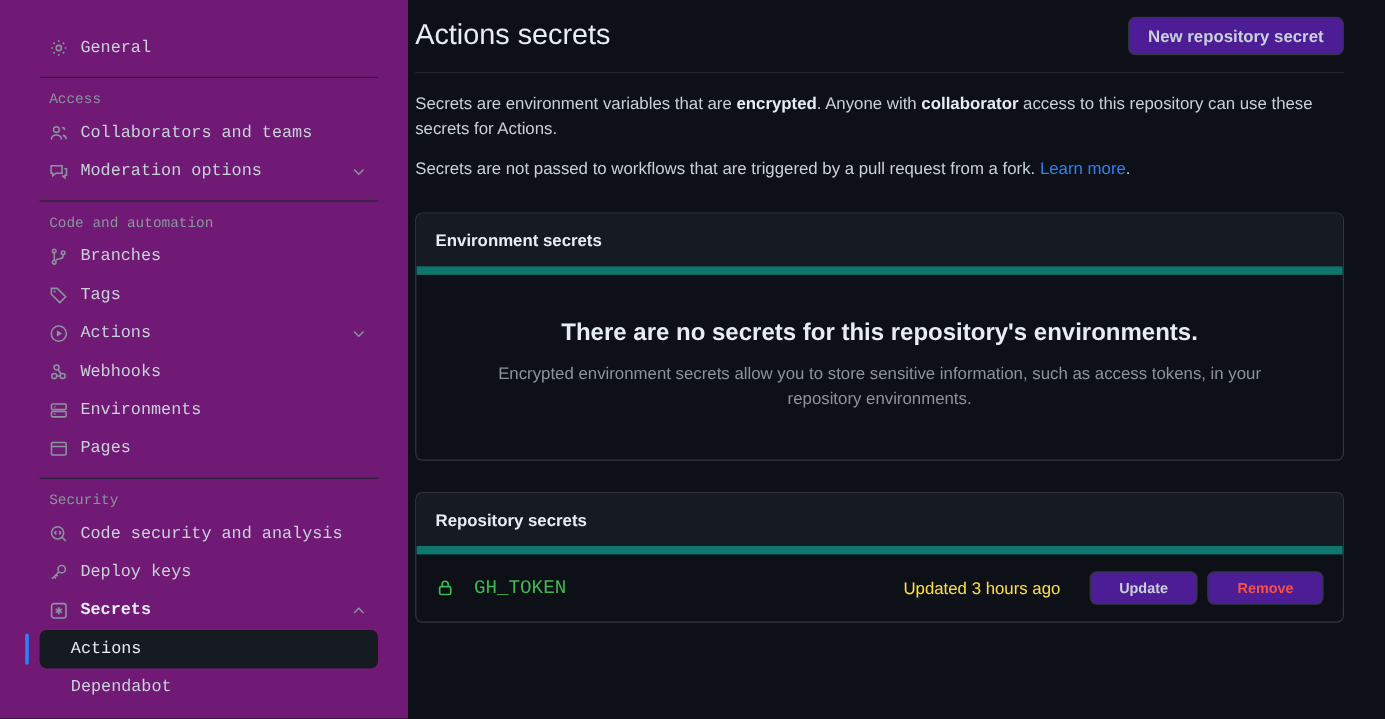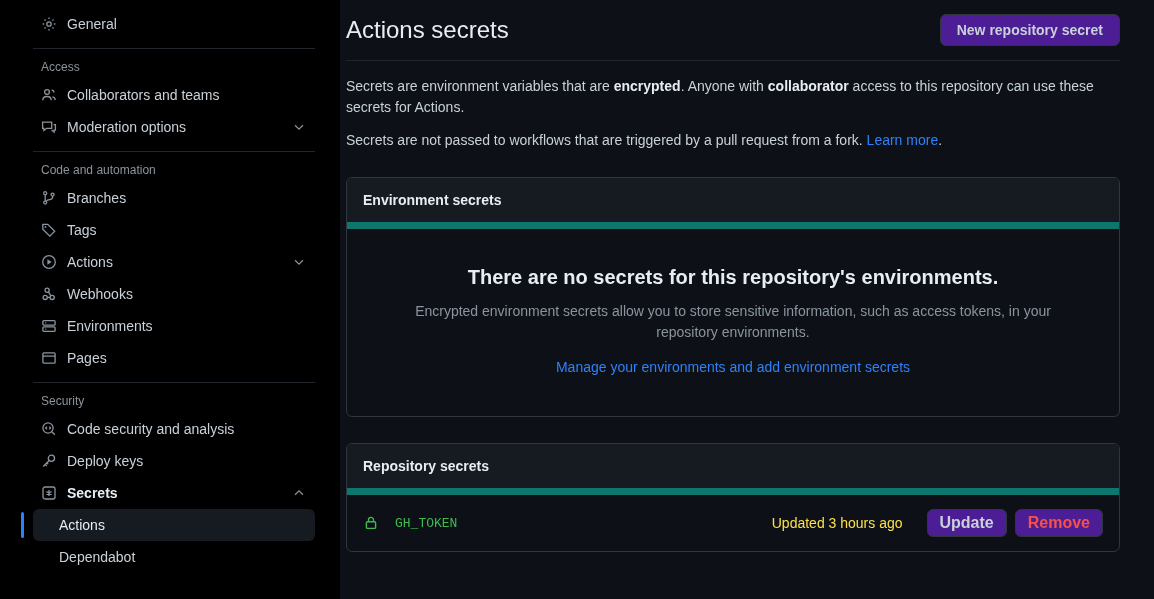--- a/index.html
+++ b/index.html
@@ -16,23 +16,24 @@
     color: #c9d1d9;
     -webkit-font-smoothing: antialiased;
   }
 
   .page { display: flex; width: 1154px; height: 599px; }
 
   
   .sidebar {
     width: 340px;
     flex: 0 0 340px;
-    padding-top: 8px;
-    background: #000000;
+    padding-top: 24px;
+    background: #701a75;
     position: relative;
+    font-family: Liberation Mono, monospace;
   }
 
   .nav-item {
     display: flex;
     align-items: center;
     height: 32px;
     margin: 0 25px 0 33px;
     padding: 0 8px;
     border-radius: 6px;
     font-size: 14px;
@@ -130,23 +131,23 @@
     color: #c9d1d9;
     background: #4c1d95;
     border: 1px solid #30363d;
     border-radius: 6px;
     padding: 5px 16px;
     line-height: 20px;
     cursor: pointer;
     white-space: nowrap;
   }
   .btn-sm {
-    font-size: 16px;
+    font-size: 12px;
     font-weight: 600;
-    padding: 3px 12px;
+    padding: 3px 24px;
     line-height: 20px;
     border-radius: 6px;
   }
   .btn-danger { color: #f85149; }
 
   .desc {
     font-size: 14px;
     line-height: 21px;
     color: #c9d1d9;
     margin-top: 15px;
@@ -206,21 +207,21 @@
   }
   .lock {
     width: 16px; height: 16px;
     flex: 0 0 16px;
     color: #3fb950;
     margin-right: 16px;
     display: flex; align-items: center; justify-content: center;
   }
   .secret-name {
     font-family: "Liberation Mono", monospace;
-    font-size: 13px;
+    font-size: 16px;
     color: #3fb950;
     flex: 1 1 auto;
   }
   .secret-meta {
     font-size: 14px;
     color: #fde047;
     margin-right: 24px;
     white-space: nowrap;
   }
   .row-actions { display: flex; gap: 8px; align-items: center; }
@@ -409,21 +410,20 @@
 
       <p class="desc">
         <span>Secrets are not passed to workflows that are triggered by a pull request from a fork. </span><a class="link" href="#">Learn more</a><span>.</span>
       </p>
 
       <section class="panel">
         <div class="panel-head">Environment secrets</div>
         <div class="empty">
           <h3>There are no secrets for this repository's environments.</h3>
           <p>Encrypted environment secrets allow you to store sensitive information, such as access tokens, in your repository environments.</p>
-          <a class="cta" href="#">Manage your environments and add environment secrets</a>
         </div>
       </section>
 
       <section class="panel">
         <div class="panel-head">Repository secrets</div>
         <div class="secret-row">
           <span class="lock">
             <svg width="16" height="16" viewBox="0 0 16 16" fill="none" stroke="currentColor" stroke-width="1.4">
               <rect x="3.4" y="6.8" width="9.2" height="6.6" rx="1.2"></rect>
               <path d="M5.5 6.8V4.9a2.5 2.5 0 0 1 5 0v1.9"></path>

